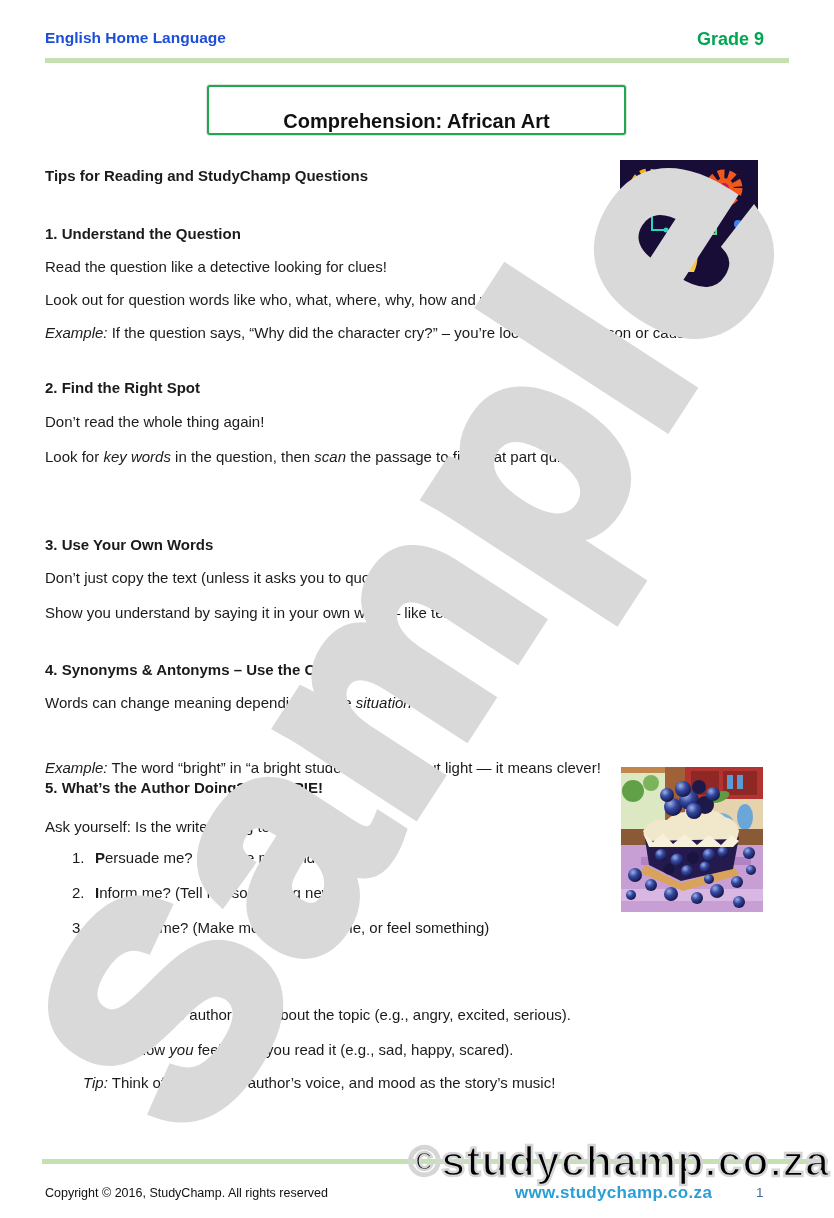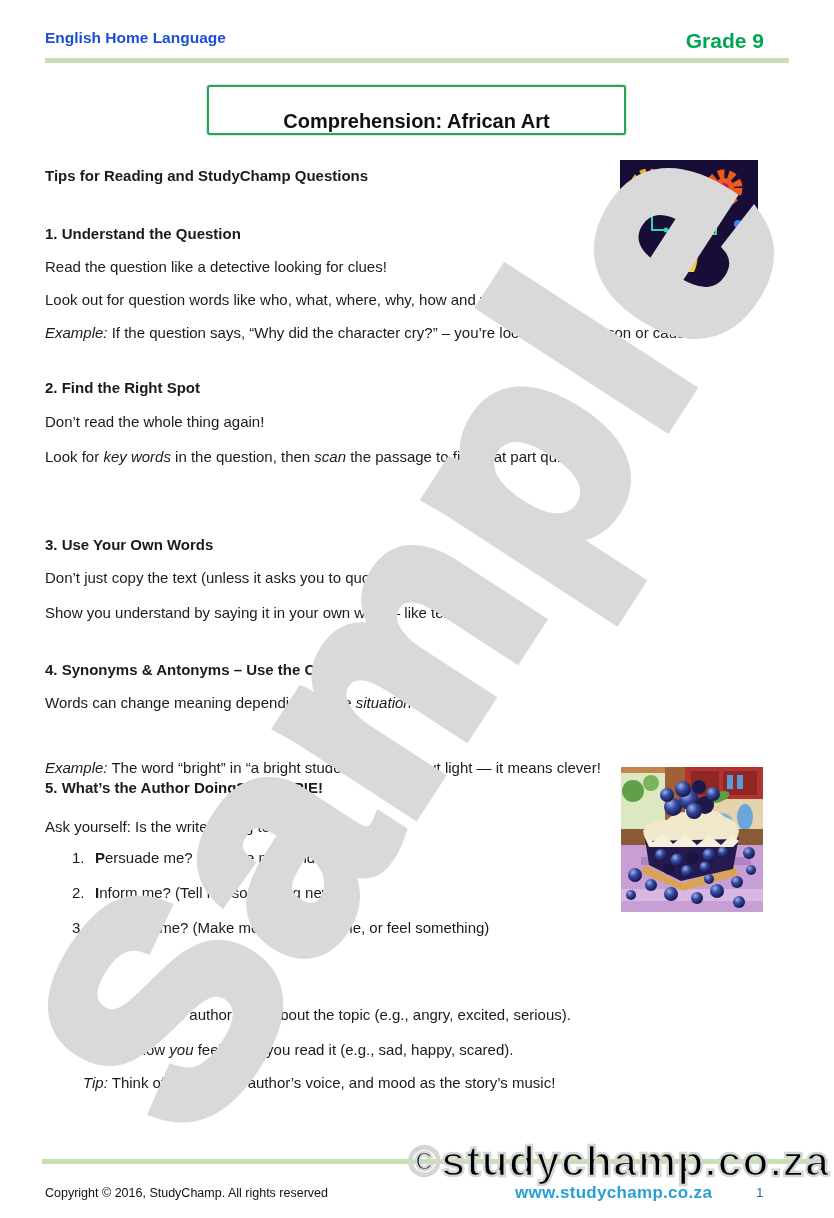--- a/index.html
+++ b/index.html
@@ -2,21 +2,21 @@
 <html><head>
 <meta charset="utf-8">
 <style>
   html,body{margin:0;padding:0;background:#ffffff;}
   .page{
     position:relative; width:834px; height:1218px; background:#ffffff;
     overflow:hidden; font-family:"Liberation Sans",sans-serif; color:#1b1b1b;
   }
   
   .hdr-left{position:absolute;left:45px;top:29px;font-size:15.5px;font-weight:bold;color:#1d4ed8;}
-  .hdr-right{position:absolute;right:70px;top:29px;font-size:21px;font-weight:bold;color:#00A651;}
+  .hdr-right{position:absolute;right:70px;top:29px;font-size:18px;font-weight:bold;color:#00A651;}
   .hdr-line{position:absolute;left:45px;top:58px;width:744px;height:5px;background:#C5E0B3;}
   
   .title-box{
     position:absolute;left:207px;top:85px;width:415px;height:46px;
     border:2px solid #1FA84F;border-radius:3px;background:#fff;
     box-shadow:0 0 0 1px #e3e3e3;
     display:flex;align-items:flex-end;justify-content:center;
   }
   .title-box span{font-size:20px;font-weight:bold;color:#111;}
   

